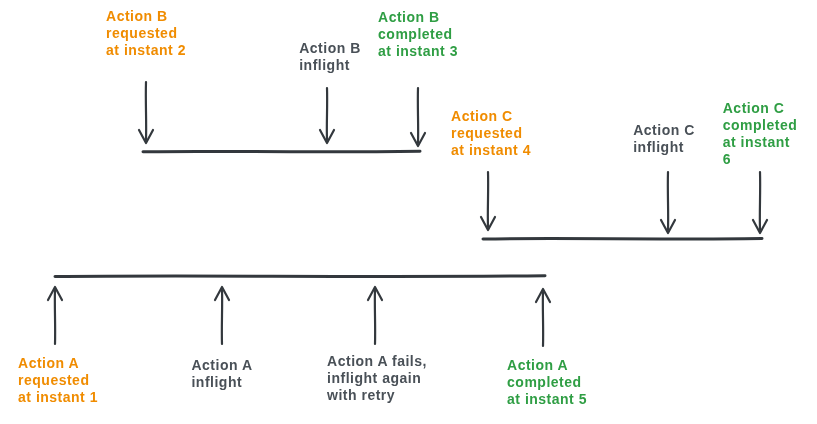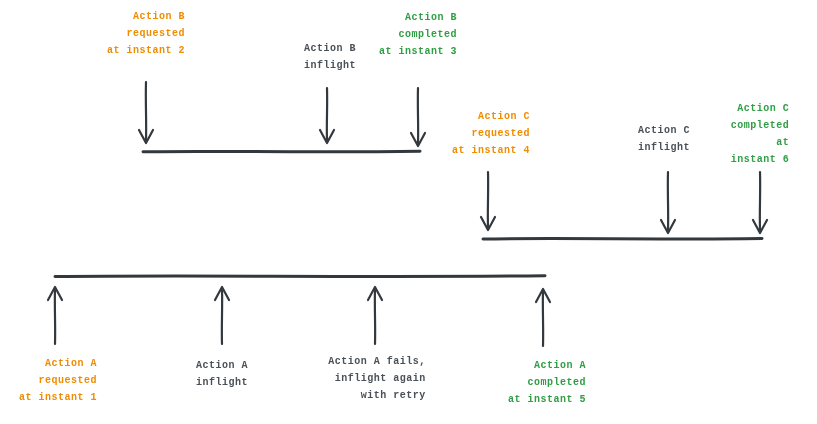--- a/index.html
+++ b/index.html
@@ -21,28 +21,27 @@
     fill: none;
     stroke: var(--c-stroke, #33383d);
     stroke-linecap: round;
     stroke-linejoin: round;
   }
   .timeline-line { stroke-width: 3; }
   .arrow { stroke-width: 2.2; }
   .label {
     position: absolute;
     transform: translateX(-50%);
-    text-align: right;
+    text-align: left;
     white-space: pre-line;
     font-weight: 700;
-    font-size: 10px;
+    font-size: 14px;
     line-height: 17px;
     letter-spacing: 0.5px;
     user-select: none;
-    font-family: Liberation Mono, monospace;
   }
   .status-requested { color: var(--c-requested, #f08c00); }
   .status-inflight  { color: var(--c-inflight, #495057); }
   .status-completed { color: var(--c-completed, #2f9e44); }
 </style>
 </head>
 <body>
 
 <div class="canvas">
 

